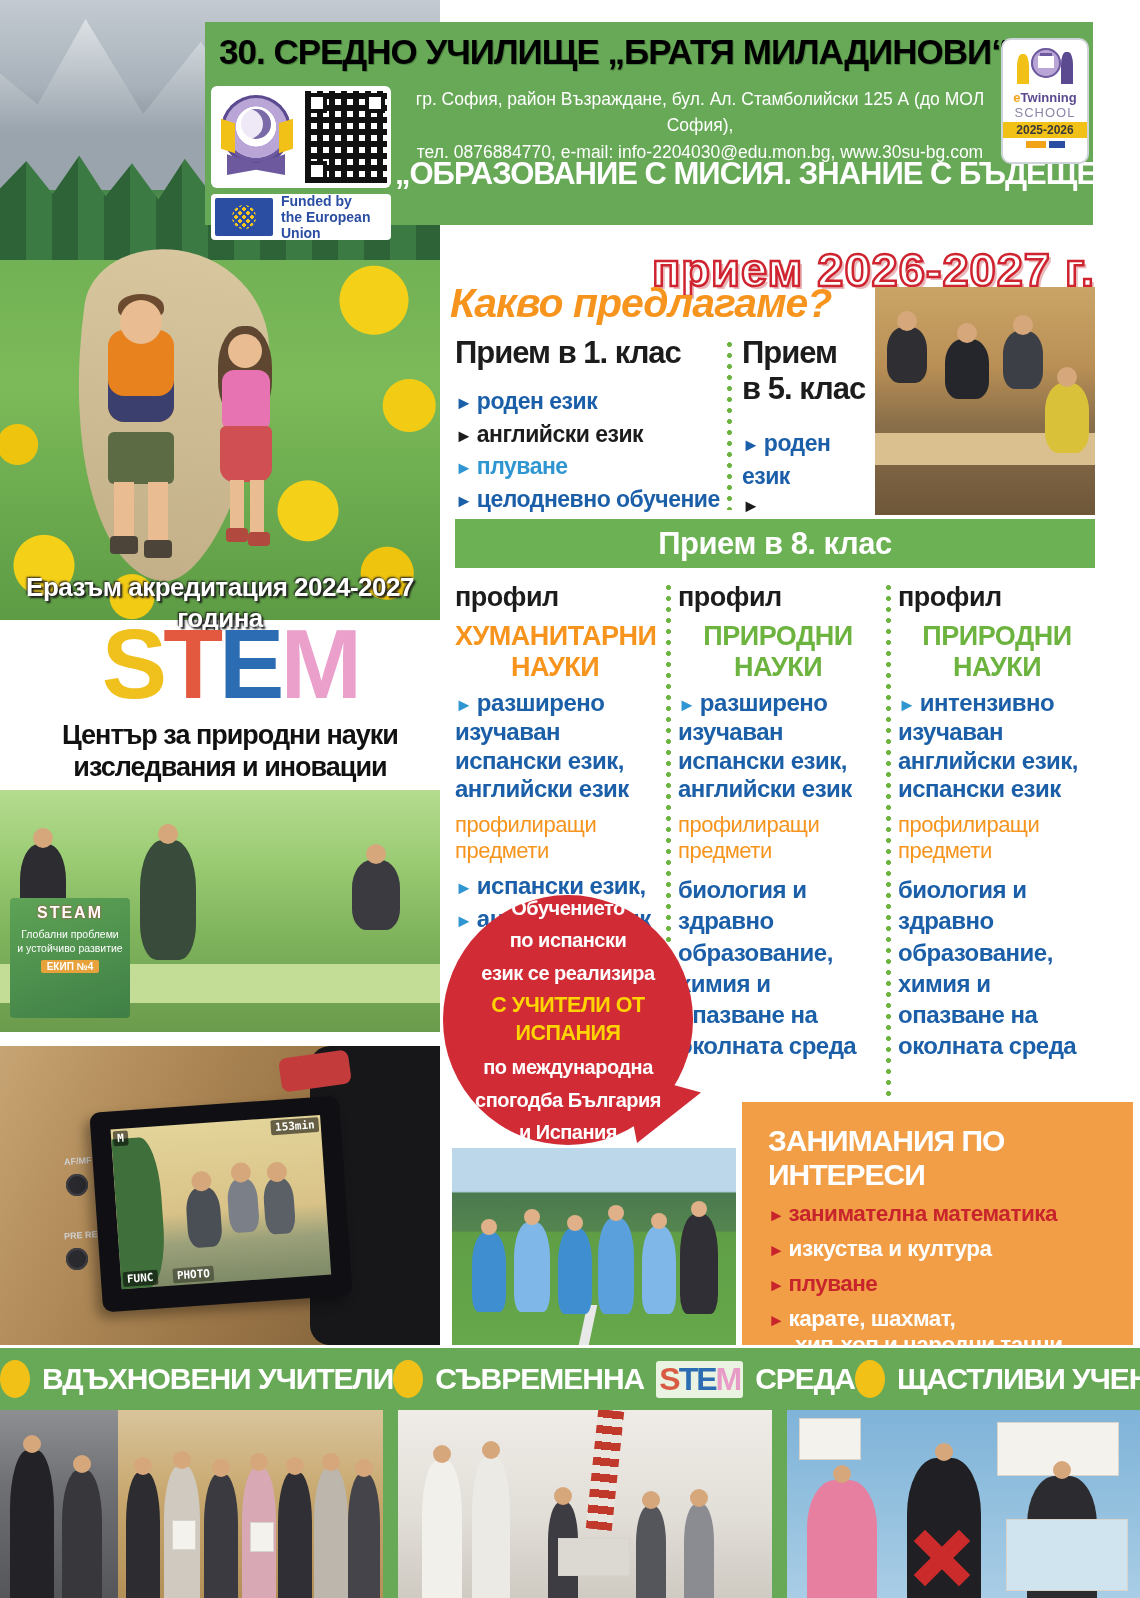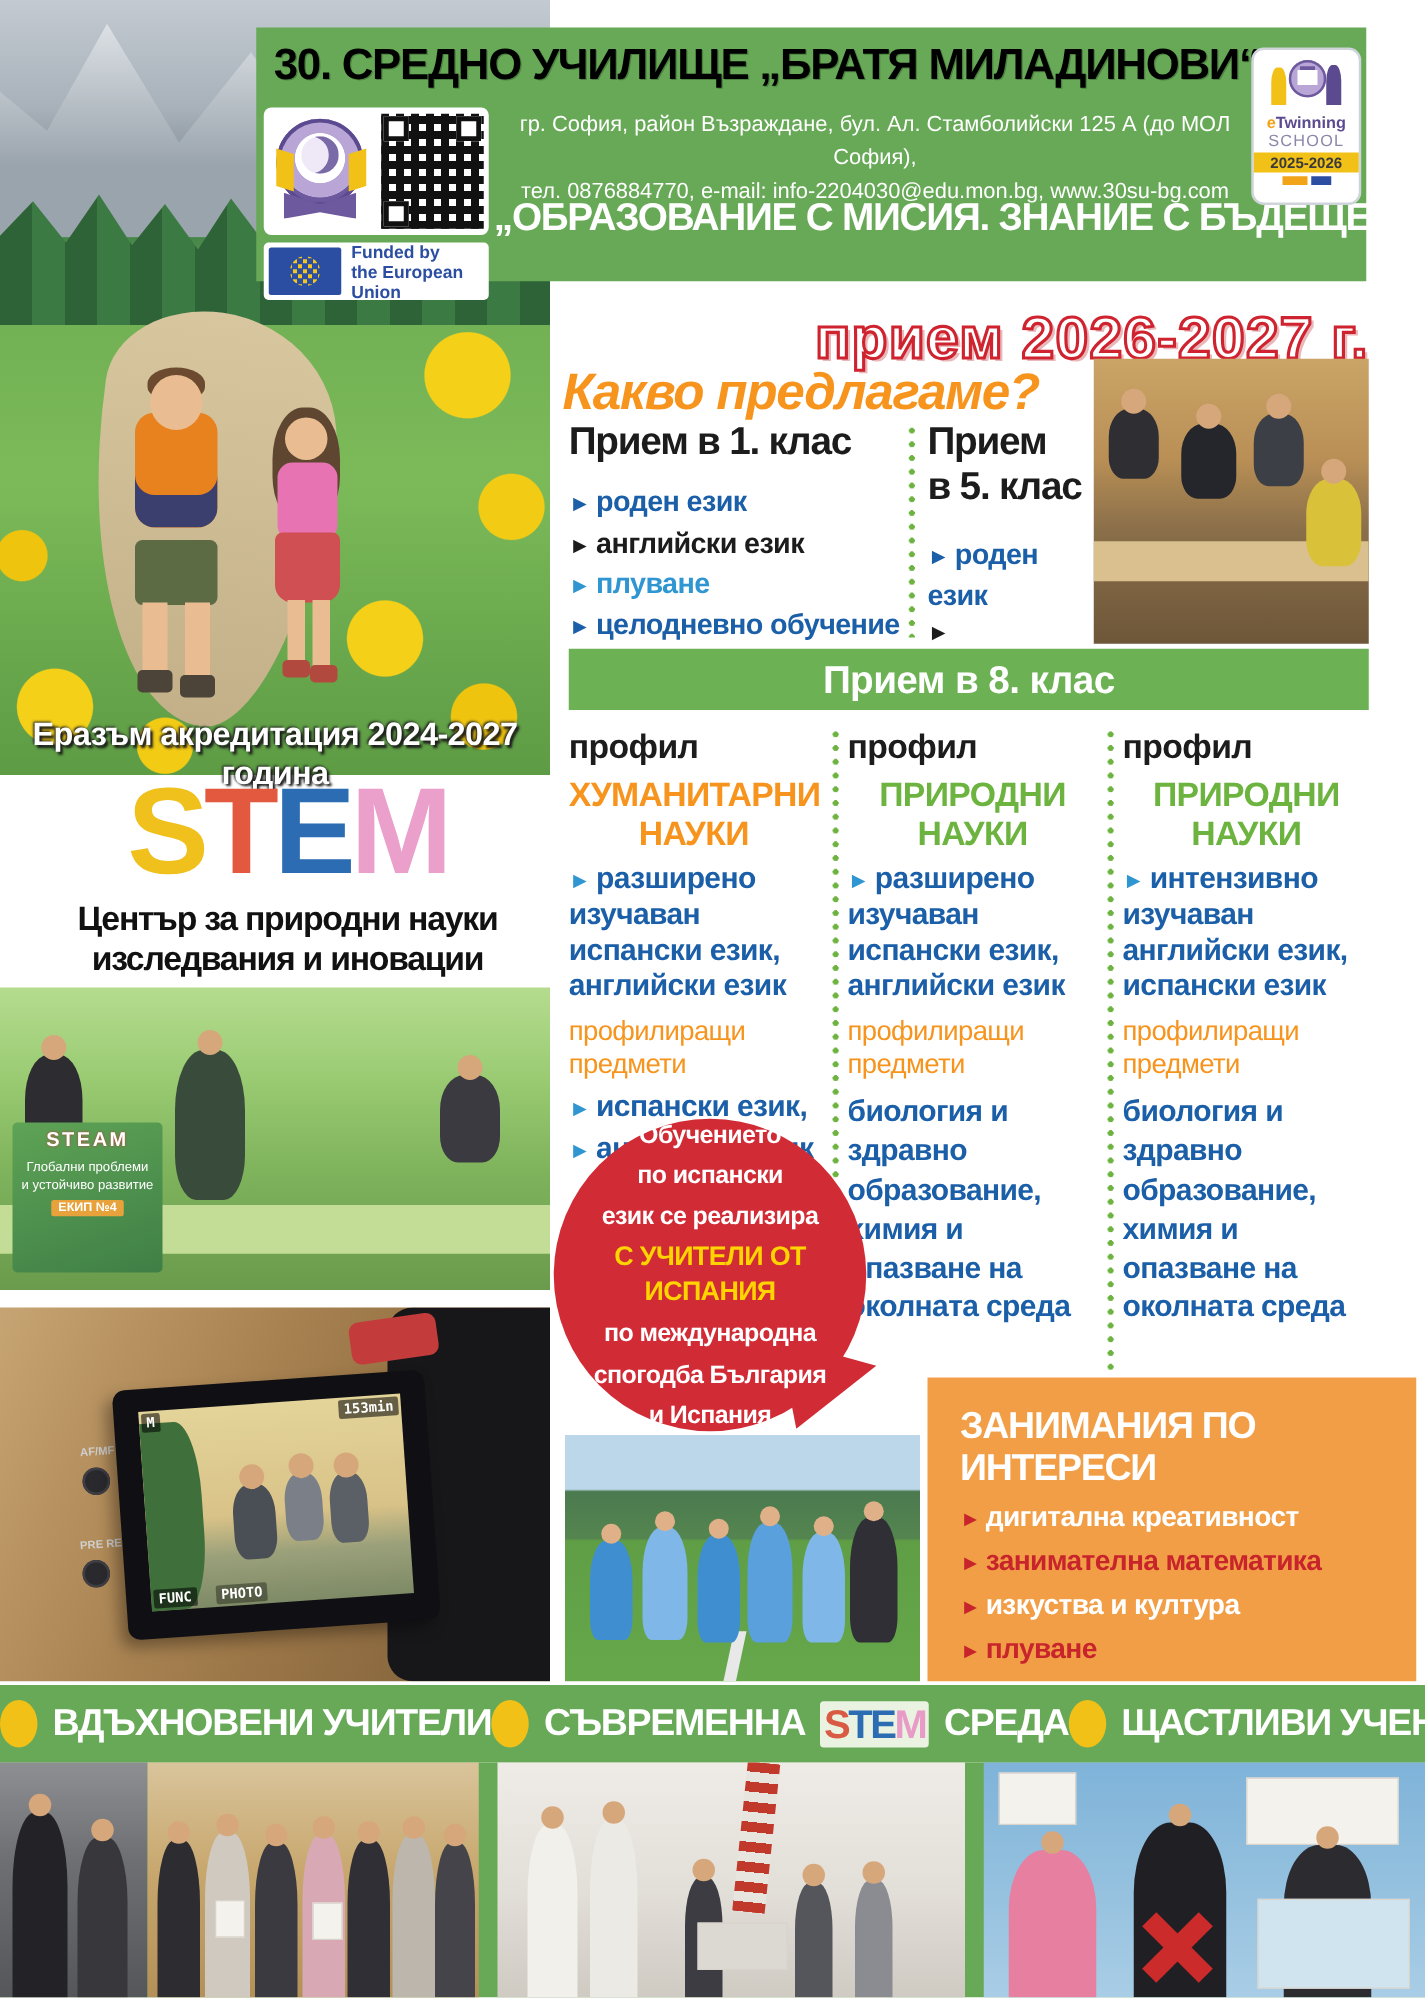--- a/index.html
+++ b/index.html
@@ -98,21 +98,21 @@
   .etw .years{margin-top:2px;background:#f2c118;color:#3a3a3a;font-weight:bold;font-size:12px;padding:1px 0;}
   .etw .mini{margin-top:3px;display:flex;justify-content:center;gap:3px;}
   .etw .mini i{display:block;width:16px;height:7px;background:#2b4ea2;}
   .etw .mini i:first-child{background:#f2a418;width:20px;}
 
   
   .admyear{left:560px;top:226px;width:535px;text-align:right;
     font-size:47px;font-weight:bold;letter-spacing:1px;color:#fff;
     -webkit-text-stroke:2.5px #cf2430;
     text-shadow:3px 3px 0 #e9b8ba;margin-top:16px;}
-  .offer{left:450px;top:280px;font-size:41px;font-weight:bold;font-style:italic;color:#f7941d;letter-spacing:-1px;margin-top:10px;}
+  .offer{left:450px;top:280px;font-size:41px;font-weight:bold;font-style:italic;color:#f7941d;letter-spacing:-1px;}
 
   .photo-class-top{left:875px;top:287px;width:220px;height:228px;
     background:linear-gradient(180deg,#caa467 0%,#b98f55 35%,#8a6f4a 60%,#6e5639 100%);}
   .photo-class-top .tbl{position:absolute;left:0;top:64%;width:100%;height:14%;background:#d9c08e;}
   .person{position:absolute;border-radius:40% 40% 30% 30%;}
   .person:before{content:"";position:absolute;left:50%;top:-16px;transform:translateX(-50%);
     width:20px;height:20px;border-radius:50%;background:#d7a77c;}
 
   .sec-title{font-size:31px;font-weight:bold;color:#1c1c1c;letter-spacing:-1px;}
   .grade1{left:455px;top:335px;width:265px;}
@@ -419,21 +419,20 @@
   <div class="w">по испански</div>
   <div class="w">език се реализира</div>
   <div class="y">С УЧИТЕЛИ ОТ ИСПАНИЯ</div>
   <div class="w">по международна</div>
   <div class="w">спогодба България</div>
   <div class="w">и Испания</div>
 </div>
 
 <div class="abs interests">
   <div class="ititle">ЗАНИМАНИЯ ПО ИНТЕРЕСИ</div>
-  <div class="iitem">дигитална креативност</div>
   <div class="iitem red">занимателна математика</div>
   <div class="iitem">изкуства и култура</div>
   <div class="iitem red">плуване</div>
   <div class="iitem"><span>карате, шахмат,</span><span class="line2">хип-хоп  и народни танци</span></div>
 </div>
 
 <div class="abs footer">
   <div class="fitem">
     <span class="fdot"></span>
     <span>ВДЪХНОВЕНИ УЧИТЕЛИ</span>

